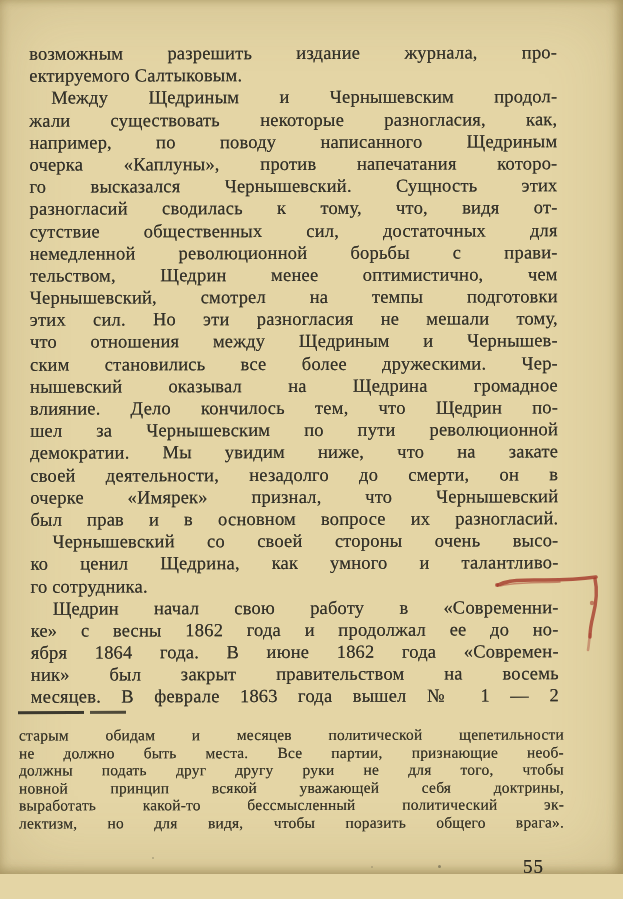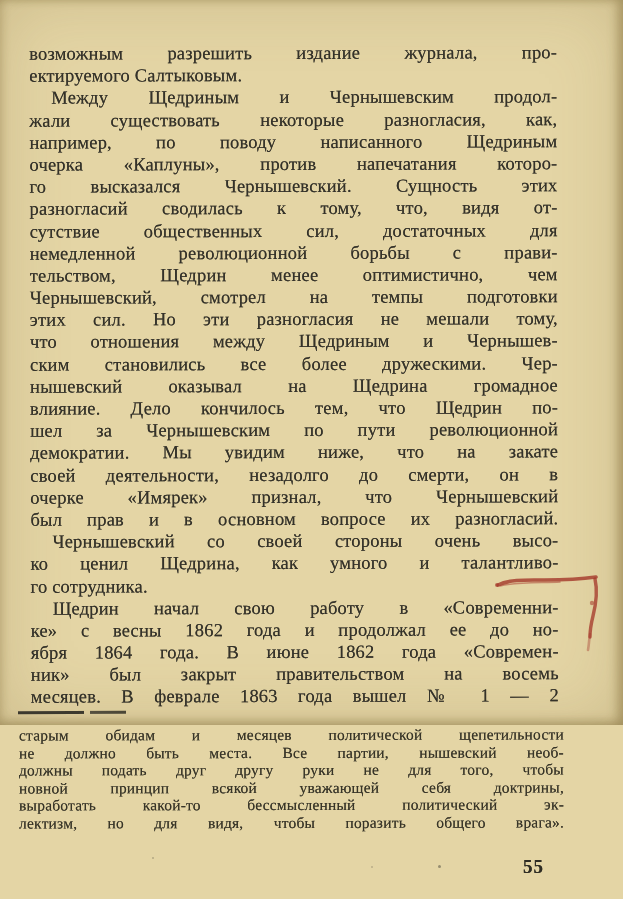--- a/index.html
+++ b/index.html
@@ -2,21 +2,21 @@
 <html><head>
 <meta charset="utf-8">
 <style>
   html,body{margin:0;padding:0;}
   body{
     width:623px;height:899px;overflow:hidden;
     font-family:"Liberation Serif","DejaVu Serif",serif;
     background:#e4d5a5;
   }
   .page{
-    position:relative;width:623px;height:725px;
+    position:relative;width:623px;height:874px;
     background:
       radial-gradient(ellipse 90% 60% at 48% 38%, rgba(255,248,215,0.45), rgba(255,248,215,0) 70%),
       linear-gradient(155deg,#dccb97 0%, #e7d8a9 38%, #e3d3a2 62%, #d8c democratic 100%),
       linear-gradient(155deg,#dccb97 0%, #e7d8a9 38%, #e3d3a2 62%, #d7c591 100%);
     box-shadow:
       inset 0 0 70px rgba(122,100,48,0.22),
       inset -7px 0 10px rgba(110,88,38,0.30),
       inset 0 -6px 10px rgba(110,88,38,0.18),
       inset 3px 0 8px rgba(120,98,46,0.15);
   }
@@ -49,21 +49,21 @@
   .rule{
     position:absolute;left:18px;top:711px;width:108px;height:2.5px;
     background:linear-gradient(to right,
       #3c392e 0px,#3c392e 66px,
       rgba(60,57,46,0) 66px,rgba(60,57,46,0) 72px,
       #55503f 72px,#4a4636 108px);
     transform:rotate(-0.3deg);
   }
   .pageno{
     position:absolute;top:856px;left:500px;width:44px;
-    font-size:19px;font-weight:bold;color:#2f2d24;
+    font-size:19px;font-weight:normal;color:#2f2d24;
     letter-spacing:1px;text-align:right;
     text-shadow:0 0 0.6px rgba(40,38,30,0.8);
   }
   .redmark{position:absolute;left:0;top:0;pointer-events:none;}
   .speck{position:absolute;border-radius:50%;background:#565243;}
   .speck.s1{left:438px;top:865px;width:3px;height:3px;opacity:.55;}
   .speck.s2{left:152px;top:857px;width:2px;height:2px;opacity:.35;}
   .speck.s3{left:371px;top:866px;width:2px;height:2px;opacity:.3;}
 </style>
 </head>
@@ -101,21 +101,21 @@
     <div class="ln">ке» с весны 1862 года и продолжал ее до но-</div>
     <div class="ln">ября 1864 года. В июне 1862 года «Современ-</div>
     <div class="ln">ник» был закрыт правительством на восемь</div>
     <div class="ln">месяцев. В феврале 1863 года вышел № 1 — 2</div>
   </div>
 
   <div class="rule"></div>
 
   <div class="footnote">
     <div class="ln">старым обидам и месяцев политической щепетильности</div>
-    <div class="ln">не должно быть места. Все партии, нышевский необ-</div>
+    <div class="ln">не должно быть места. Все партии, признающие необ-</div>
     <div class="ln">должны подать друг другу руки не для того, чтобы</div>
     <div class="ln">новной принцип всякой уважающей себя доктрины,</div>
     <div class="ln">выработать какой-то бессмысленный политический эк-</div>
     <div class="ln">лектизм, но для видя, чтобы поразить общего врага».</div>
   </div>
 
   <div class="pageno">55</div>
 
   <svg class="redmark" width="623" height="899" viewBox="0 0 623 899">
     <g fill="none" stroke="#a53a2c" stroke-linecap="round">

